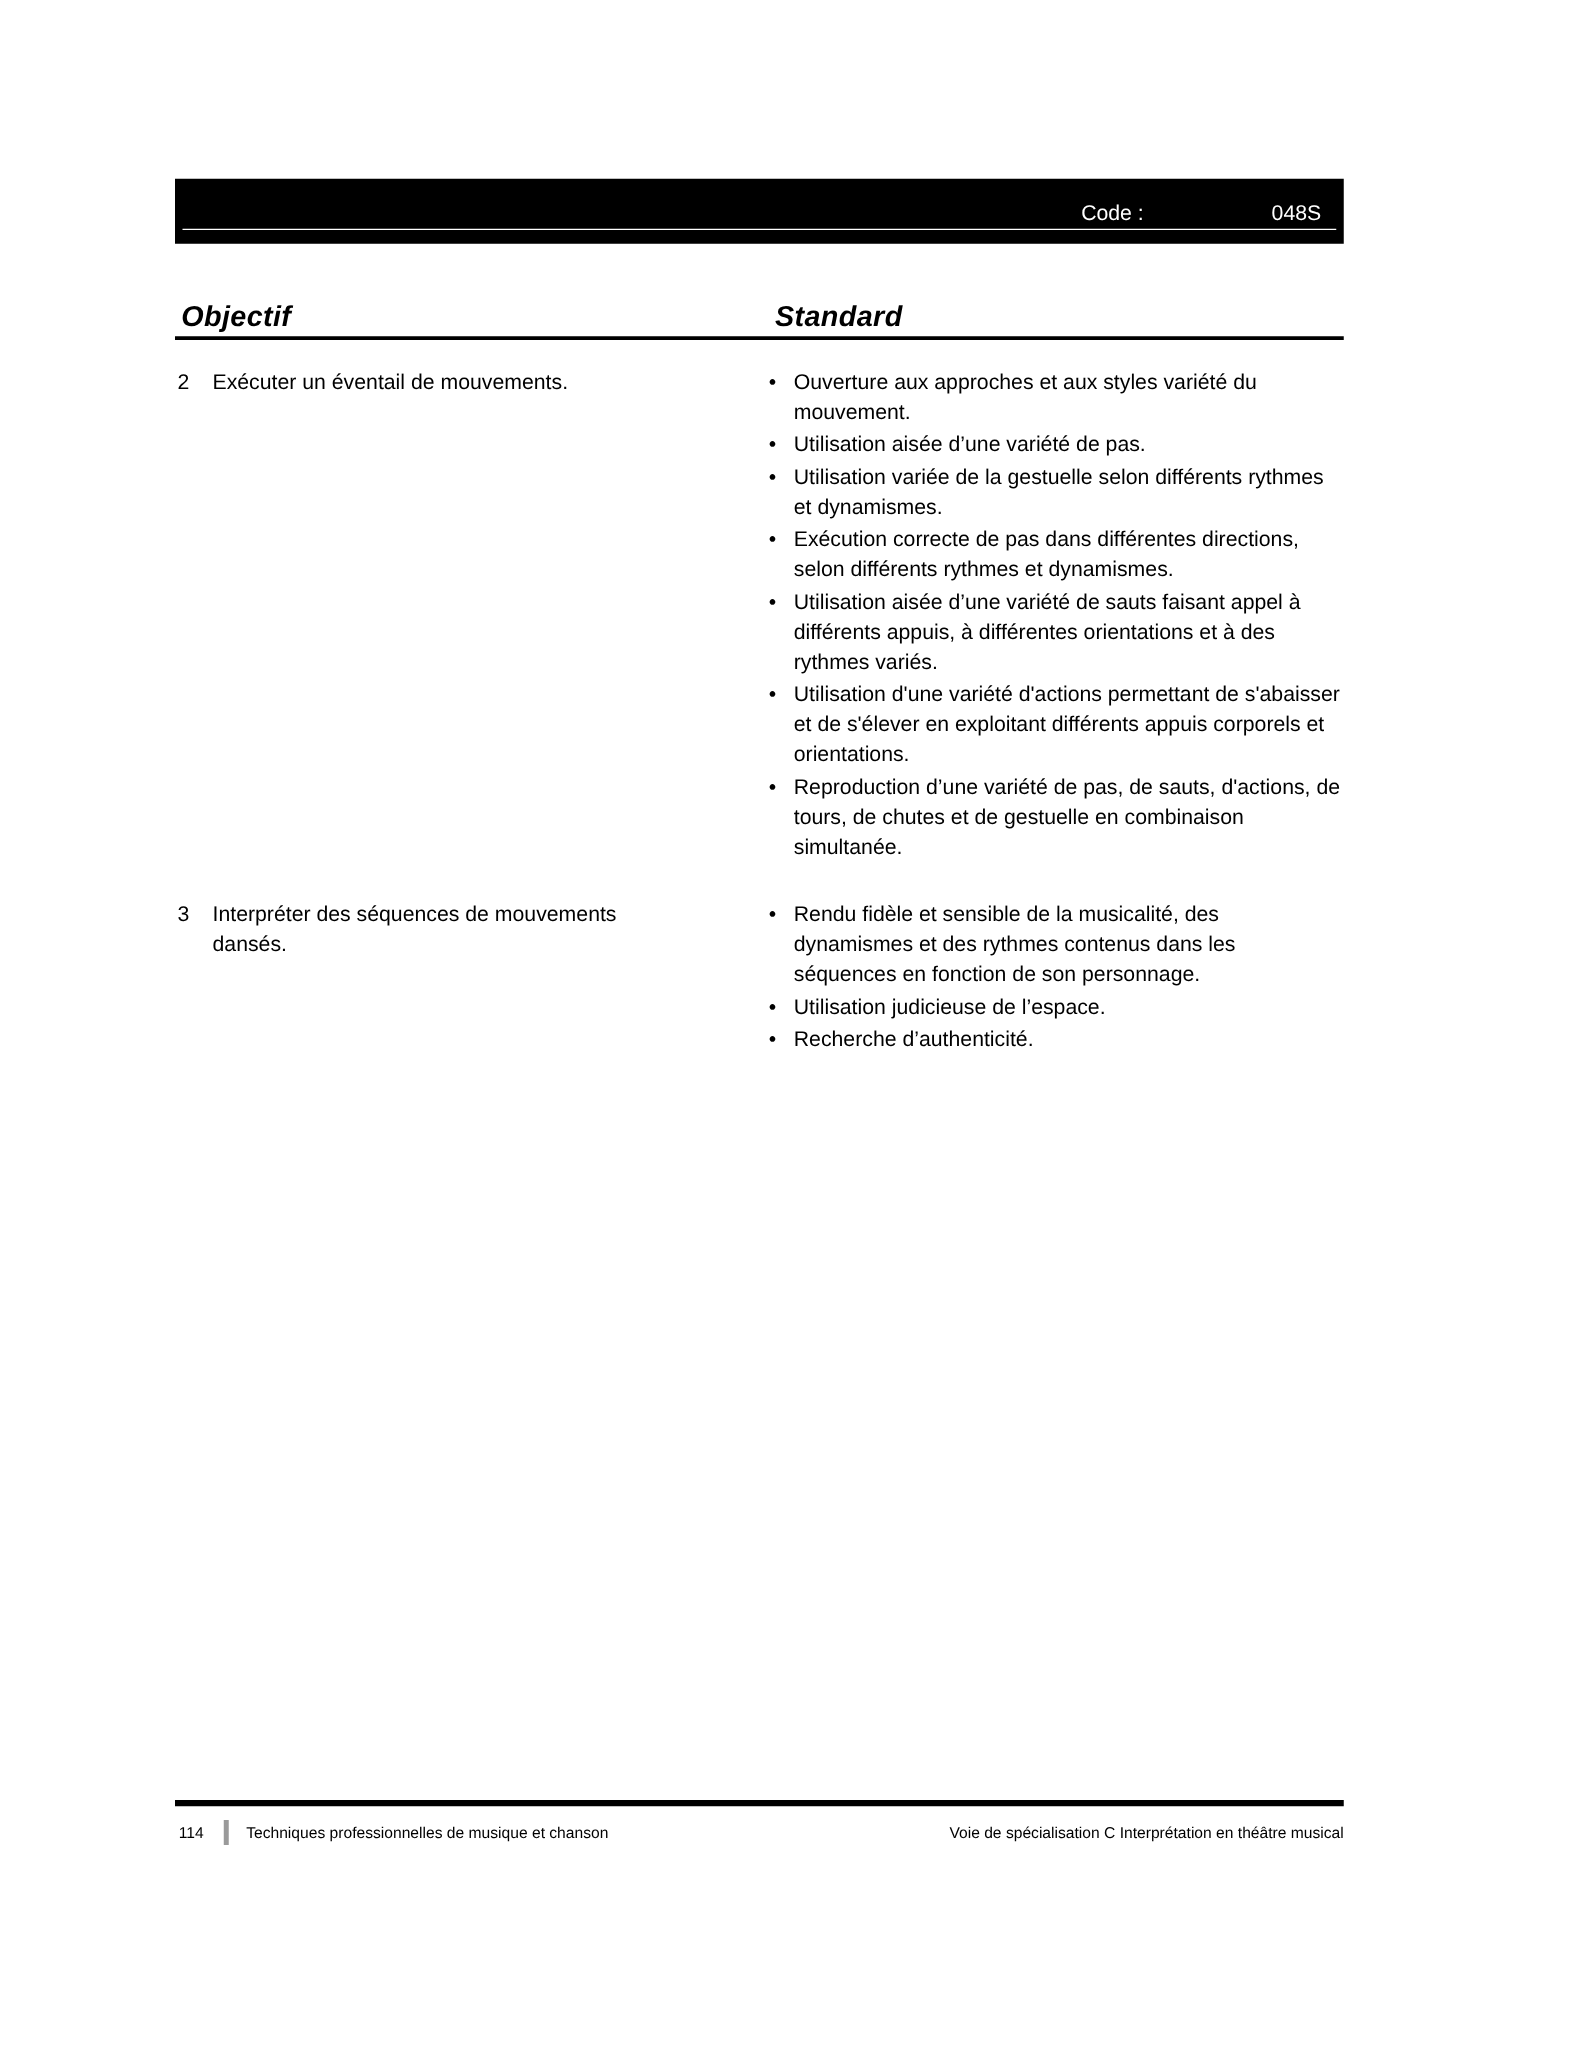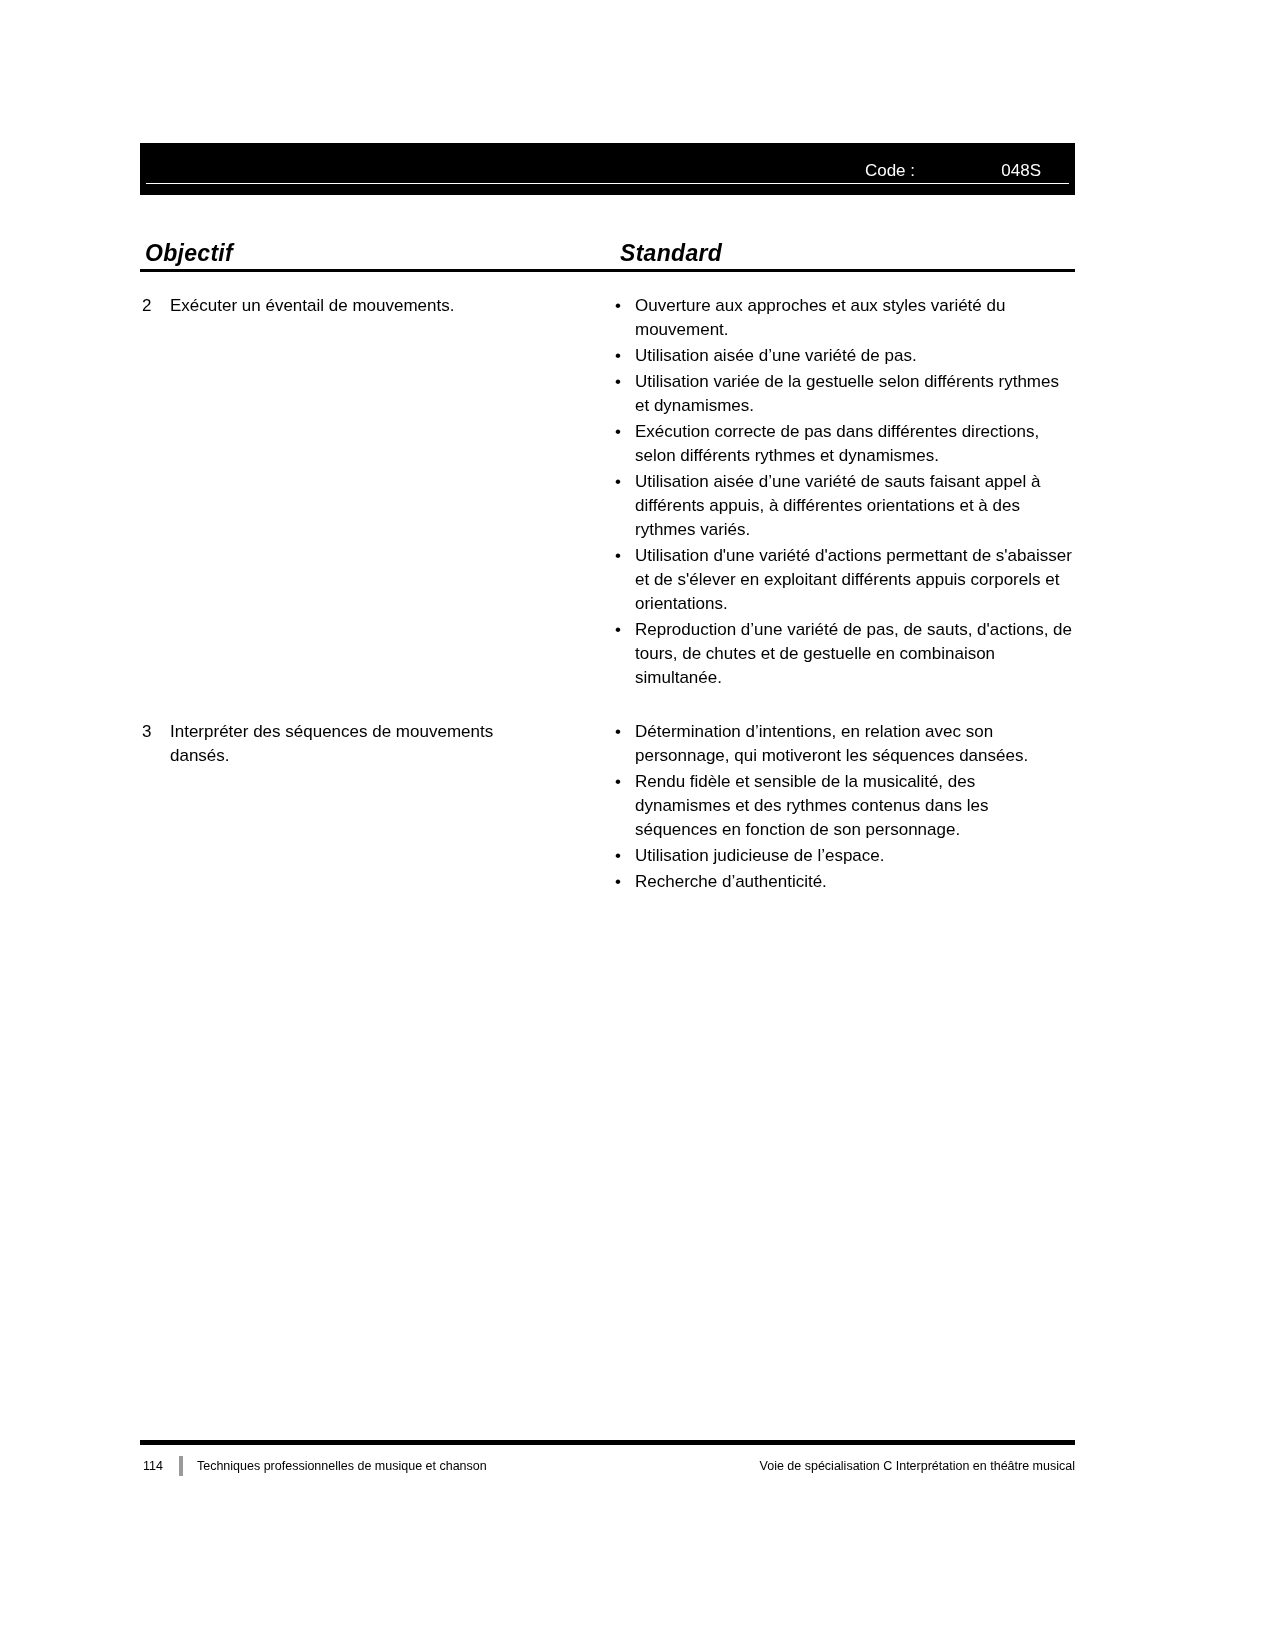--- a/index.html
+++ b/index.html
@@ -26,21 +26,21 @@
     bottom:11px;
     border-bottom:1.5px solid #fff;
   }
   .code-bar .code-label {
     position:absolute;
     right:160px; bottom:14px;
     font-size:17px;
   }
   .code-bar .code-value {
     position:absolute;
-    right:34px; bottom:14px;
+    right:18px; bottom:14px;
     font-size:17px;
   }
   .col-header {
     position:absolute;
     font-size:23px;
     font-weight:bold;
     font-style:italic;
     letter-spacing:0.3px;
   }
   .col-header.objectif { top:240px; left:145px; }
@@ -143,21 +143,20 @@
           <li>Utilisation d'une variété d'actions permettant de s'abaisser et de s'élever en exploitant différents appuis corporels et orientations.</li>
           <li>Reproduction d’une variété de pas, de sauts, d'actions, de tours, de chutes et de gestuelle en combinaison simultanée.</li>
         </ul>
       </div>
       <div class="row">
         <div class="obj-cell">
           <div class="obj-num">3</div>
           <div class="obj-text">Interpréter des séquences de mouvements dansés.</div>
         </div>
         <ul class="std-list">
-          <li>Détermination d’intentions, en relation avec son personnage, qui motiveront les séquences dansées.</li>
           <li>Rendu fidèle et sensible de la musicalité, des dynamismes et des rythmes contenus dans les séquences en fonction de son personnage.</li>
           <li>Utilisation judicieuse de l’espace.</li>
           <li>Recherche d’authenticité.</li>
         </ul>
       </div>
     </div>
 
   <div class="footer-bar"></div>
   <div class="footer-line">
     <span class="footer-page">114</span>

